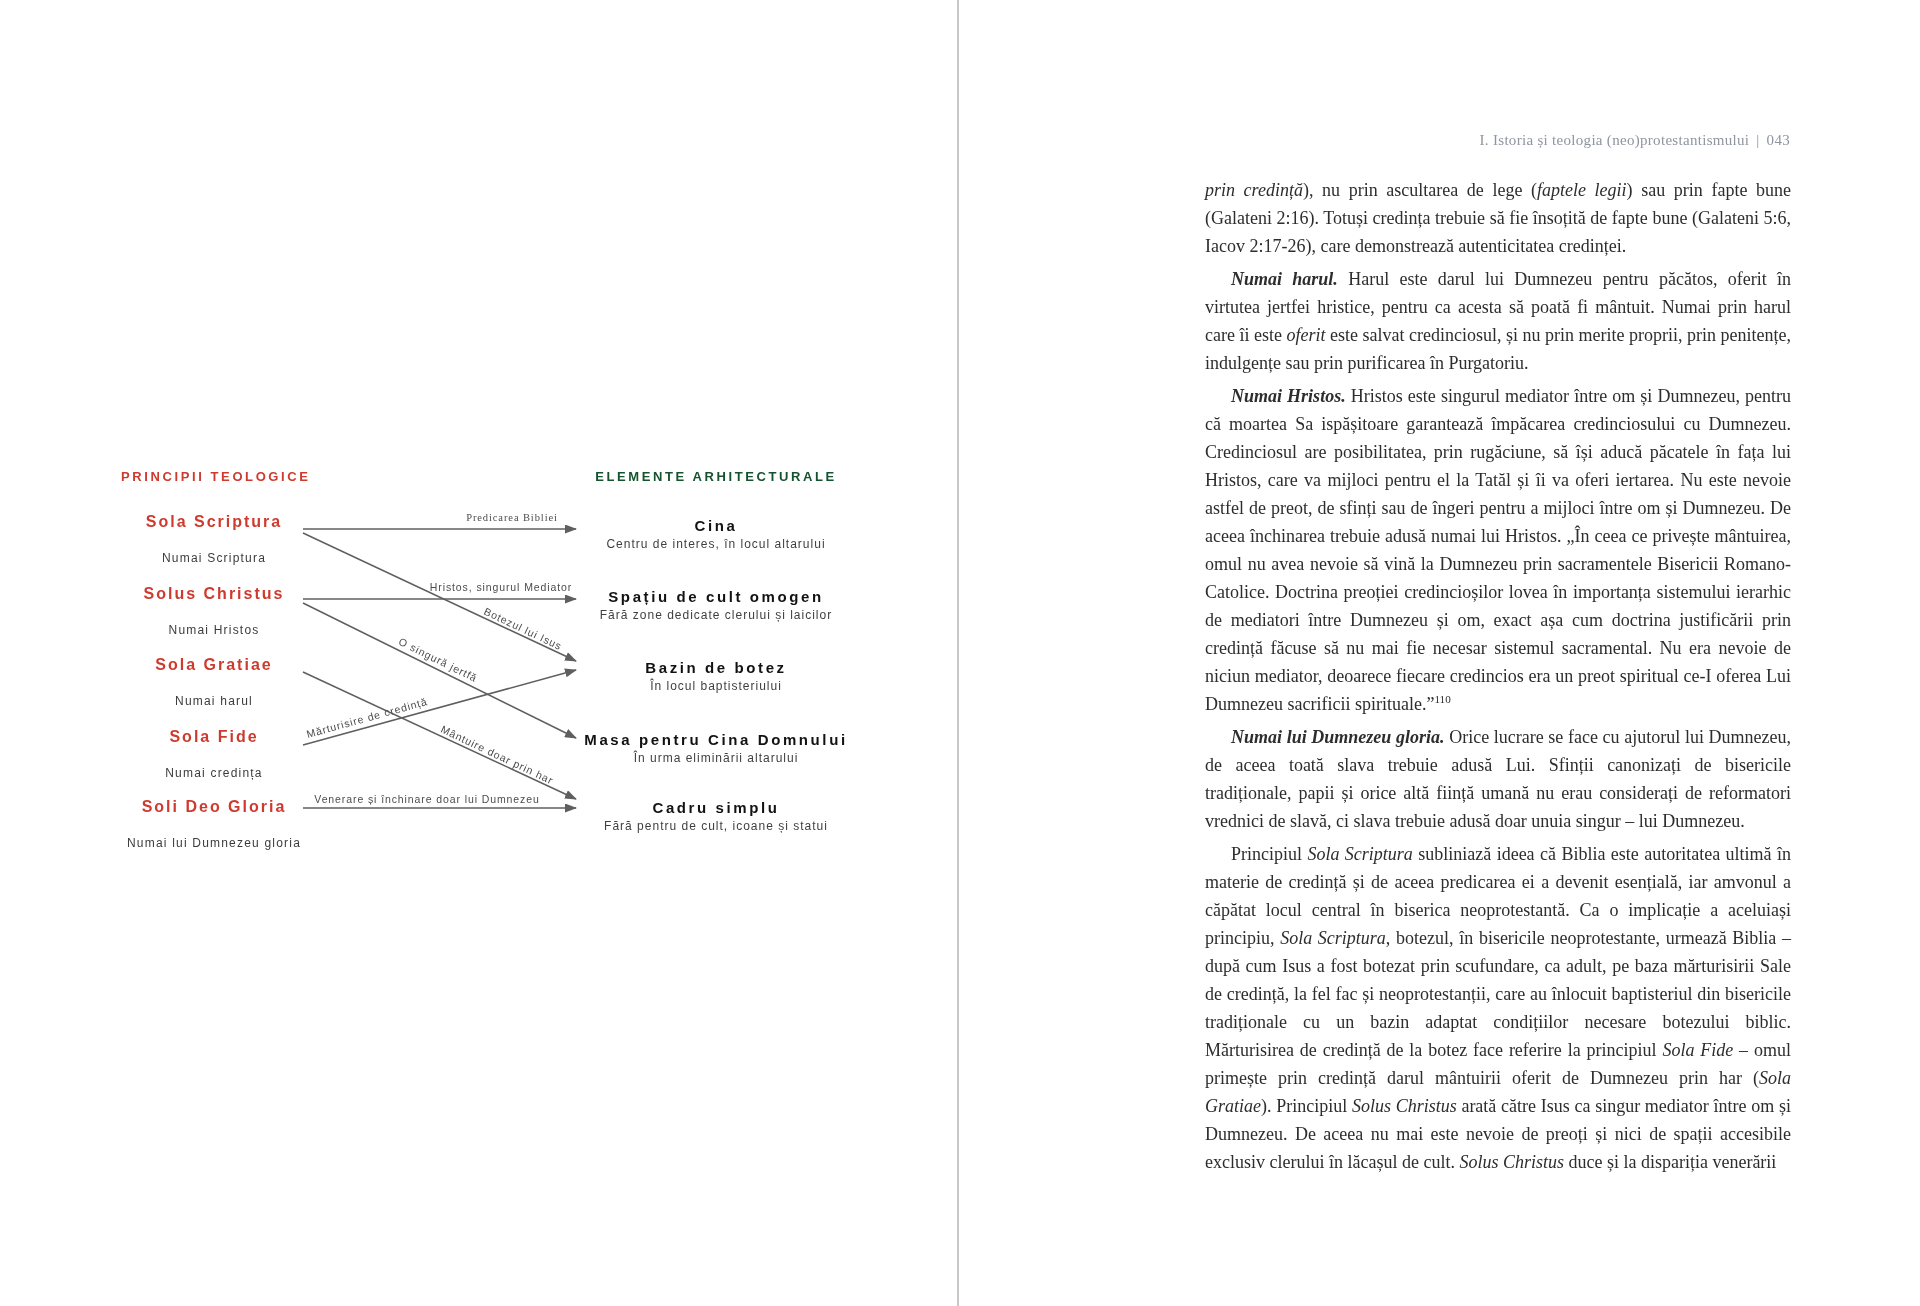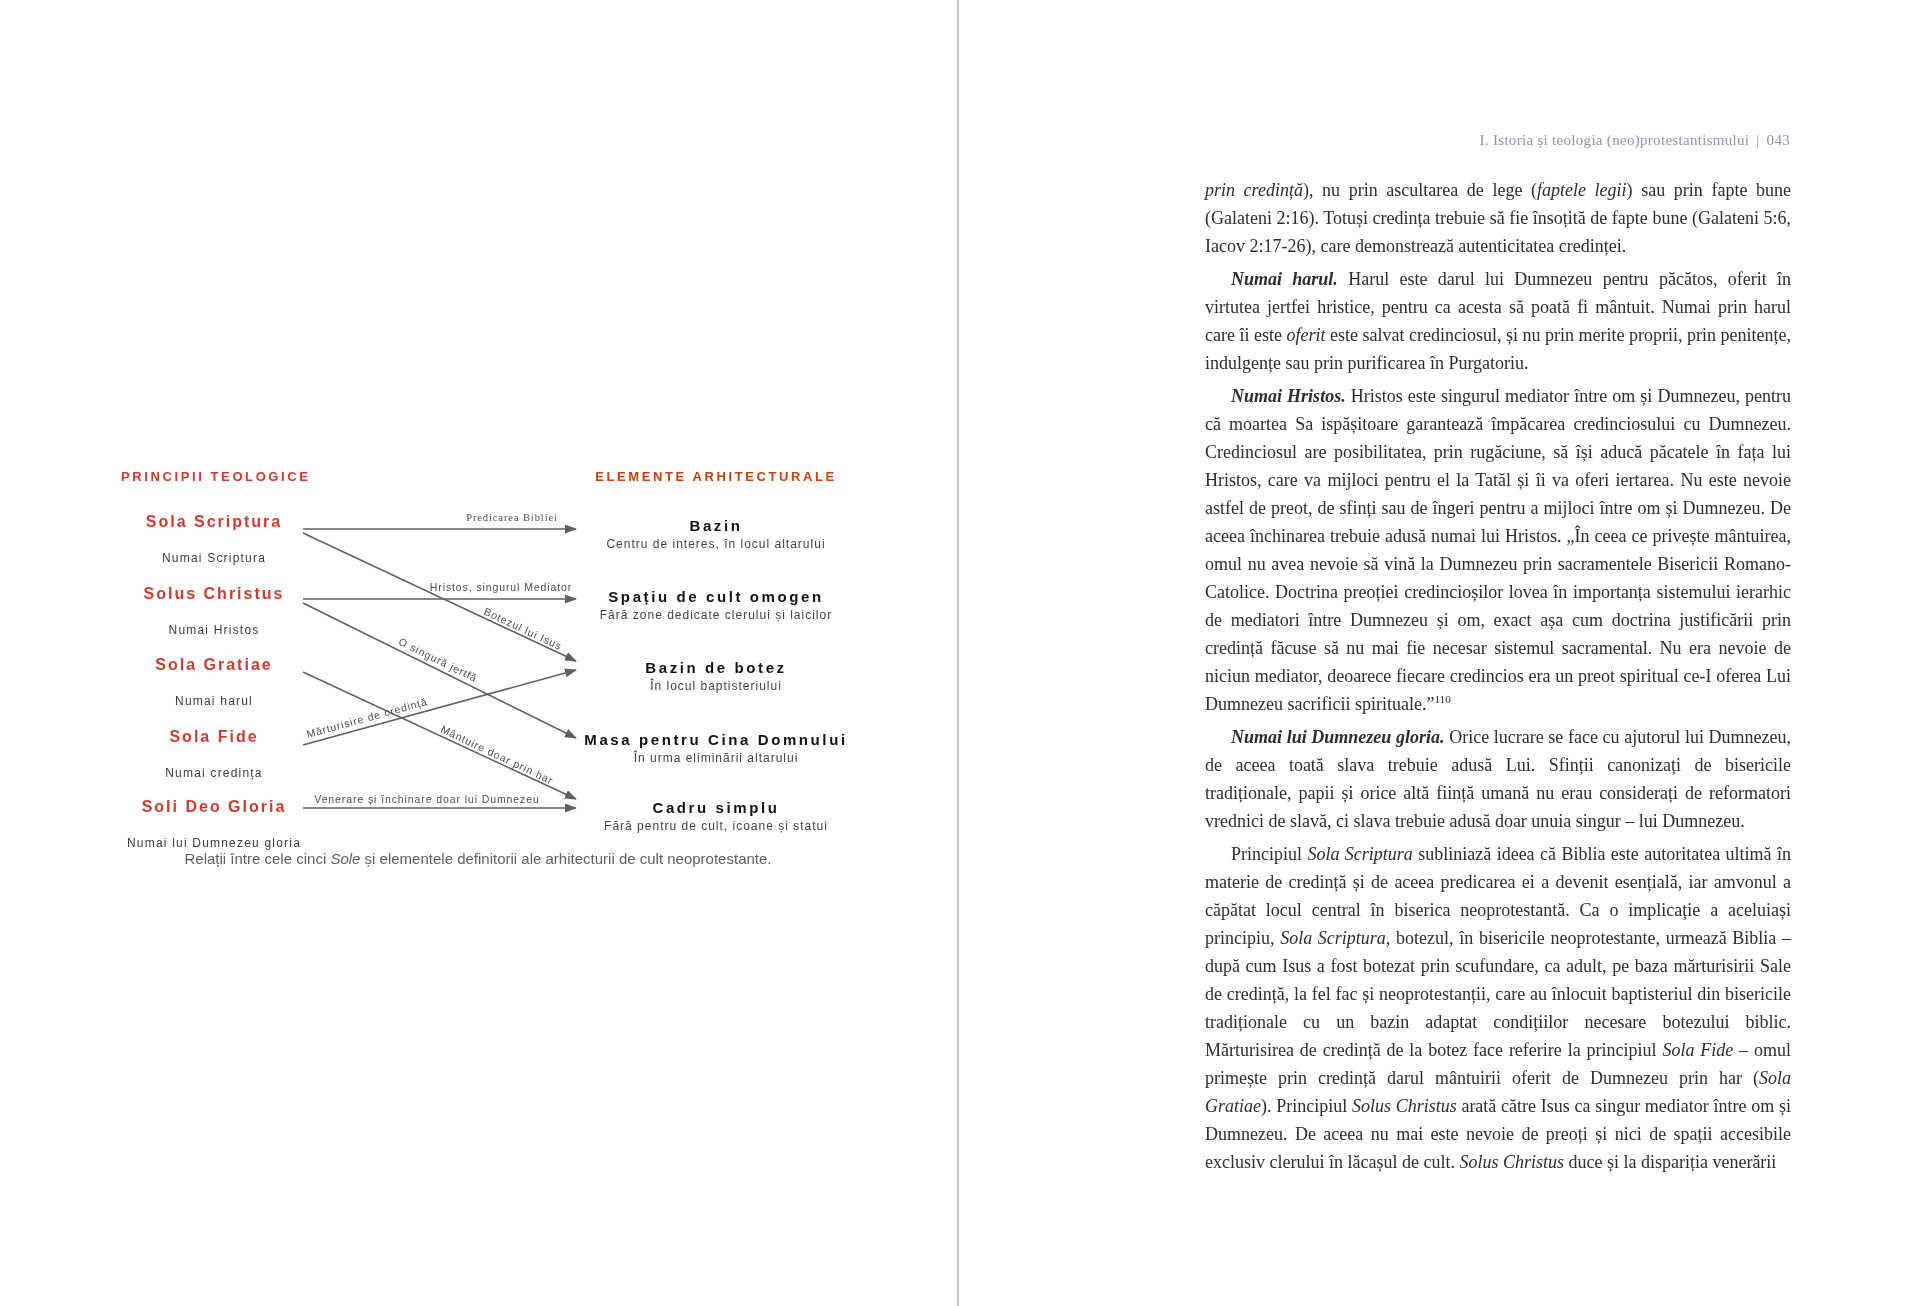--- a/index.html
+++ b/index.html
@@ -5,21 +5,21 @@
   html,body{margin:0;padding:0;background:#ffffff;}
   .spread{position:relative;width:1920px;height:1306px;background:#ffffff;overflow:hidden;
           font-family:"Liberation Sans",sans-serif;}
   .divider{position:absolute;left:957px;top:0;width:2px;height:1306px;background:#c8c8c8;}
 
   
   .diagram{position:absolute;left:0;top:0;width:850px;height:1306px;}
   .col-heading{position:absolute;white-space:nowrap;
                font:700 13px/16px "Liberation Sans",sans-serif;letter-spacing:2.6px;}
   .heading-left{left:121px;top:469px;color:#cf3a2e;}
-  .heading-right{left:716px;top:469px;transform:translateX(-50%);color:#c2410c;}
+  .heading-right{left:716px;top:469px;transform:translateX(-50%);color:#14532d;}
 
   .node{position:absolute;transform:translateX(-50%);text-align:center;white-space:nowrap;}
   .pr-node{left:214px;}
   .el-node{left:716px;}
   .pr-title{font:700 16px/19px "Liberation Sans",sans-serif;letter-spacing:2px;color:#cf3a2e;}
   .pr-sub{font:400 12px/15px "Liberation Sans",sans-serif;letter-spacing:1.2px;color:#3c3c3c;margin-top:20px;}
   .el-title{font:700 15px/18px "Liberation Sans",sans-serif;letter-spacing:2.6px;color:#121212;}
   .el-sub{font:400 12px/15px "Liberation Sans",sans-serif;letter-spacing:1px;color:#3f3f3f;margin-top:2px;}
   .pr1{top:512px}.pr2{top:584px}.pr3{top:655px}.pr4{top:727px}.pr5{top:797px}
   .el1{top:517px}.el2{top:588px}.el3{top:659px}.el4{top:731px}.el5{top:799px}
@@ -76,21 +76,21 @@
     <div class="node pr-node pr4">
       <div class="pr-title">Sola Fide</div>
       <div class="pr-sub">Numai credința</div>
     </div>
     <div class="node pr-node pr5">
       <div class="pr-title">Soli Deo Gloria</div>
       <div class="pr-sub">Numai lui Dumnezeu gloria</div>
     </div>
 
     <div class="node el-node el1">
-      <div class="el-title">Bazin</div>
+      <div class="el-title">Cina</div>
       <div class="el-sub">Centru de interes, în locul altarului</div>
     </div>
     <div class="node el-node el2">
       <div class="el-title">Spațiu de cult omogen</div>
       <div class="el-sub">Fără zone dedicate clerului și laicilor</div>
     </div>
     <div class="node el-node el3">
       <div class="el-title">Bazin de botez</div>
       <div class="el-sub">În locul baptisteriului</div>
     </div>
@@ -121,23 +121,20 @@
     </svg>
 
     <span class="alabel al0">Predicarea Bibliei</span>
     <span class="alabel al1">Botezul lui Isus</span>
     <span class="alabel al2">Hristos, singurul Mediator</span>
     <span class="alabel al3">O singură jertfă</span>
     <span class="alabel al4">Mântuire doar prin har</span>
     <span class="alabel al5">Mărturisire de credință</span>
     <span class="alabel al6">Venerare și închinare doar lui Dumnezeu</span>
 
-    <div class="caption">
-      <span>Relații între cele cinci </span><span class="it">Sole</span><span> și elementele definitorii ale arhitecturii de cult neoprotestante.</span>
-    </div>
   </div>
 
   <div class="divider"></div>
 
   <div class="running-header">
     <span>I. Istoria și teologia (neo)protestantismului</span><span class="sep">|</span><span>043</span>
   </div>
 
   <div class="body-text">
       <p class=""><span class="it">prin credință</span><span>), nu prin ascultarea de lege (</span><span class="it">faptele legii</span><span>) sau prin fapte bune (Galateni 2:16). Totuși credința trebuie să fie însoțită de fapte bune (Galateni 5:6, Iacov 2:17-26), care demonstrează autenticitatea credinței.</span></p>

